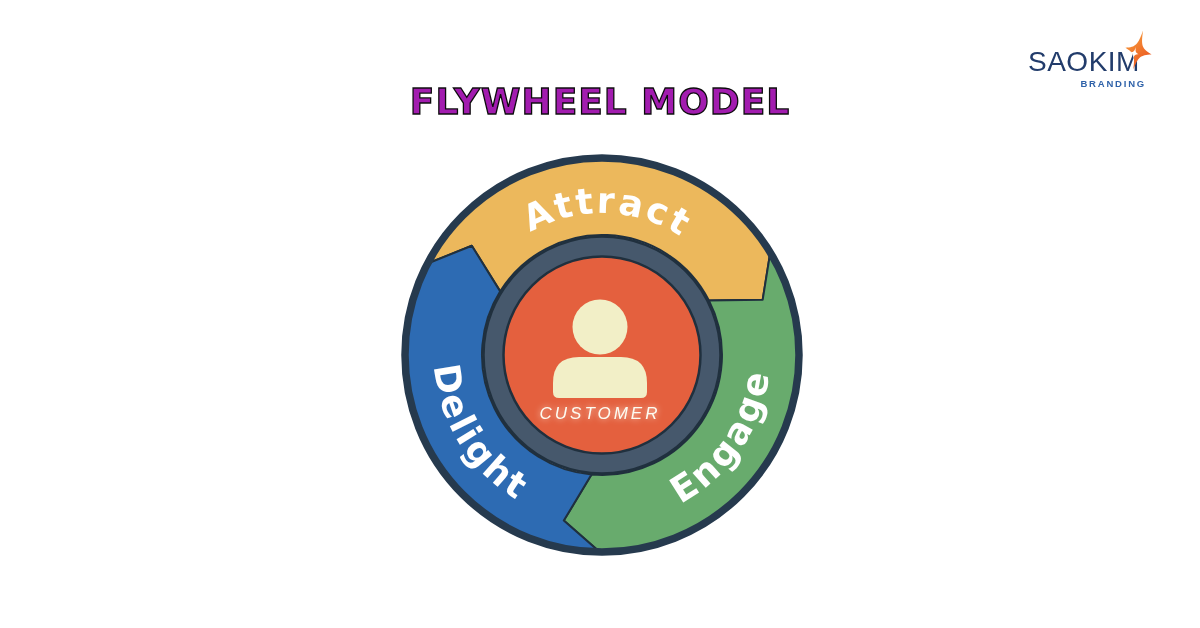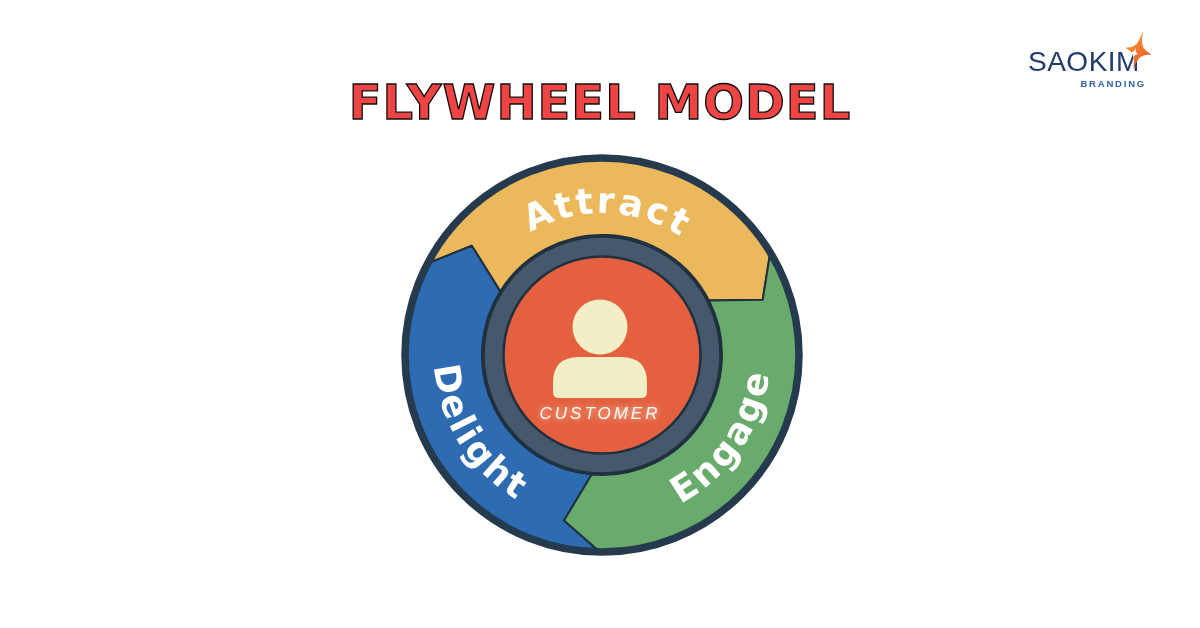--- a/index.html
+++ b/index.html
@@ -1,19 +1,19 @@
 <!DOCTYPE html>
 <html><head>
 <meta charset="utf-8">
 <style>
   html,body{margin:0;padding:0;background:#ffffff;}
   .canvas{position:relative;width:1200px;height:628px;background:#ffffff;overflow:hidden;font-family:"DejaVu Sans",sans-serif;}
   .title{position:absolute;top:78px;left:0;width:100%;line-height:48px;text-align:center;
-         font-family:"DejaVu Sans",sans-serif;font-weight:700;font-size:48px;letter-spacing:1px;
-         color:#ef4444;-webkit-text-stroke:1.3px #0b0b0b;}
+         font-family:"DejaVu Sans",sans-serif;font-weight:700;font-size:36px;letter-spacing:1px;
+         color:#a21caf;-webkit-text-stroke:1.3px #0b0b0b;}
   .flywheel{position:absolute;left:392px;top:145px;}
   .seg{stroke:#20303e;stroke-width:2;stroke-linejoin:round;}
   .outline{stroke:#20303e;stroke-width:2.5;}
   .border-ring{fill:none;stroke-width:7.5;}
   .arc-label{font-family:"DejaVu Sans",sans-serif;font-size:36px;font-weight:700;letter-spacing:2.5px;}
   .customer-label{font-family:"Liberation Sans",sans-serif;font-style:italic;font-size:17px;
                   letter-spacing:3px;text-shadow:0 0 6px rgba(255,250,240,.85);}
   .logo{position:absolute;left:1028px;top:30px;width:140px;height:66px;}
   .logo-name{position:absolute;left:0;top:16px;font-family:"Liberation Sans",sans-serif;
              font-weight:400;font-size:28px;letter-spacing:.5px;color:#223c6b;}

